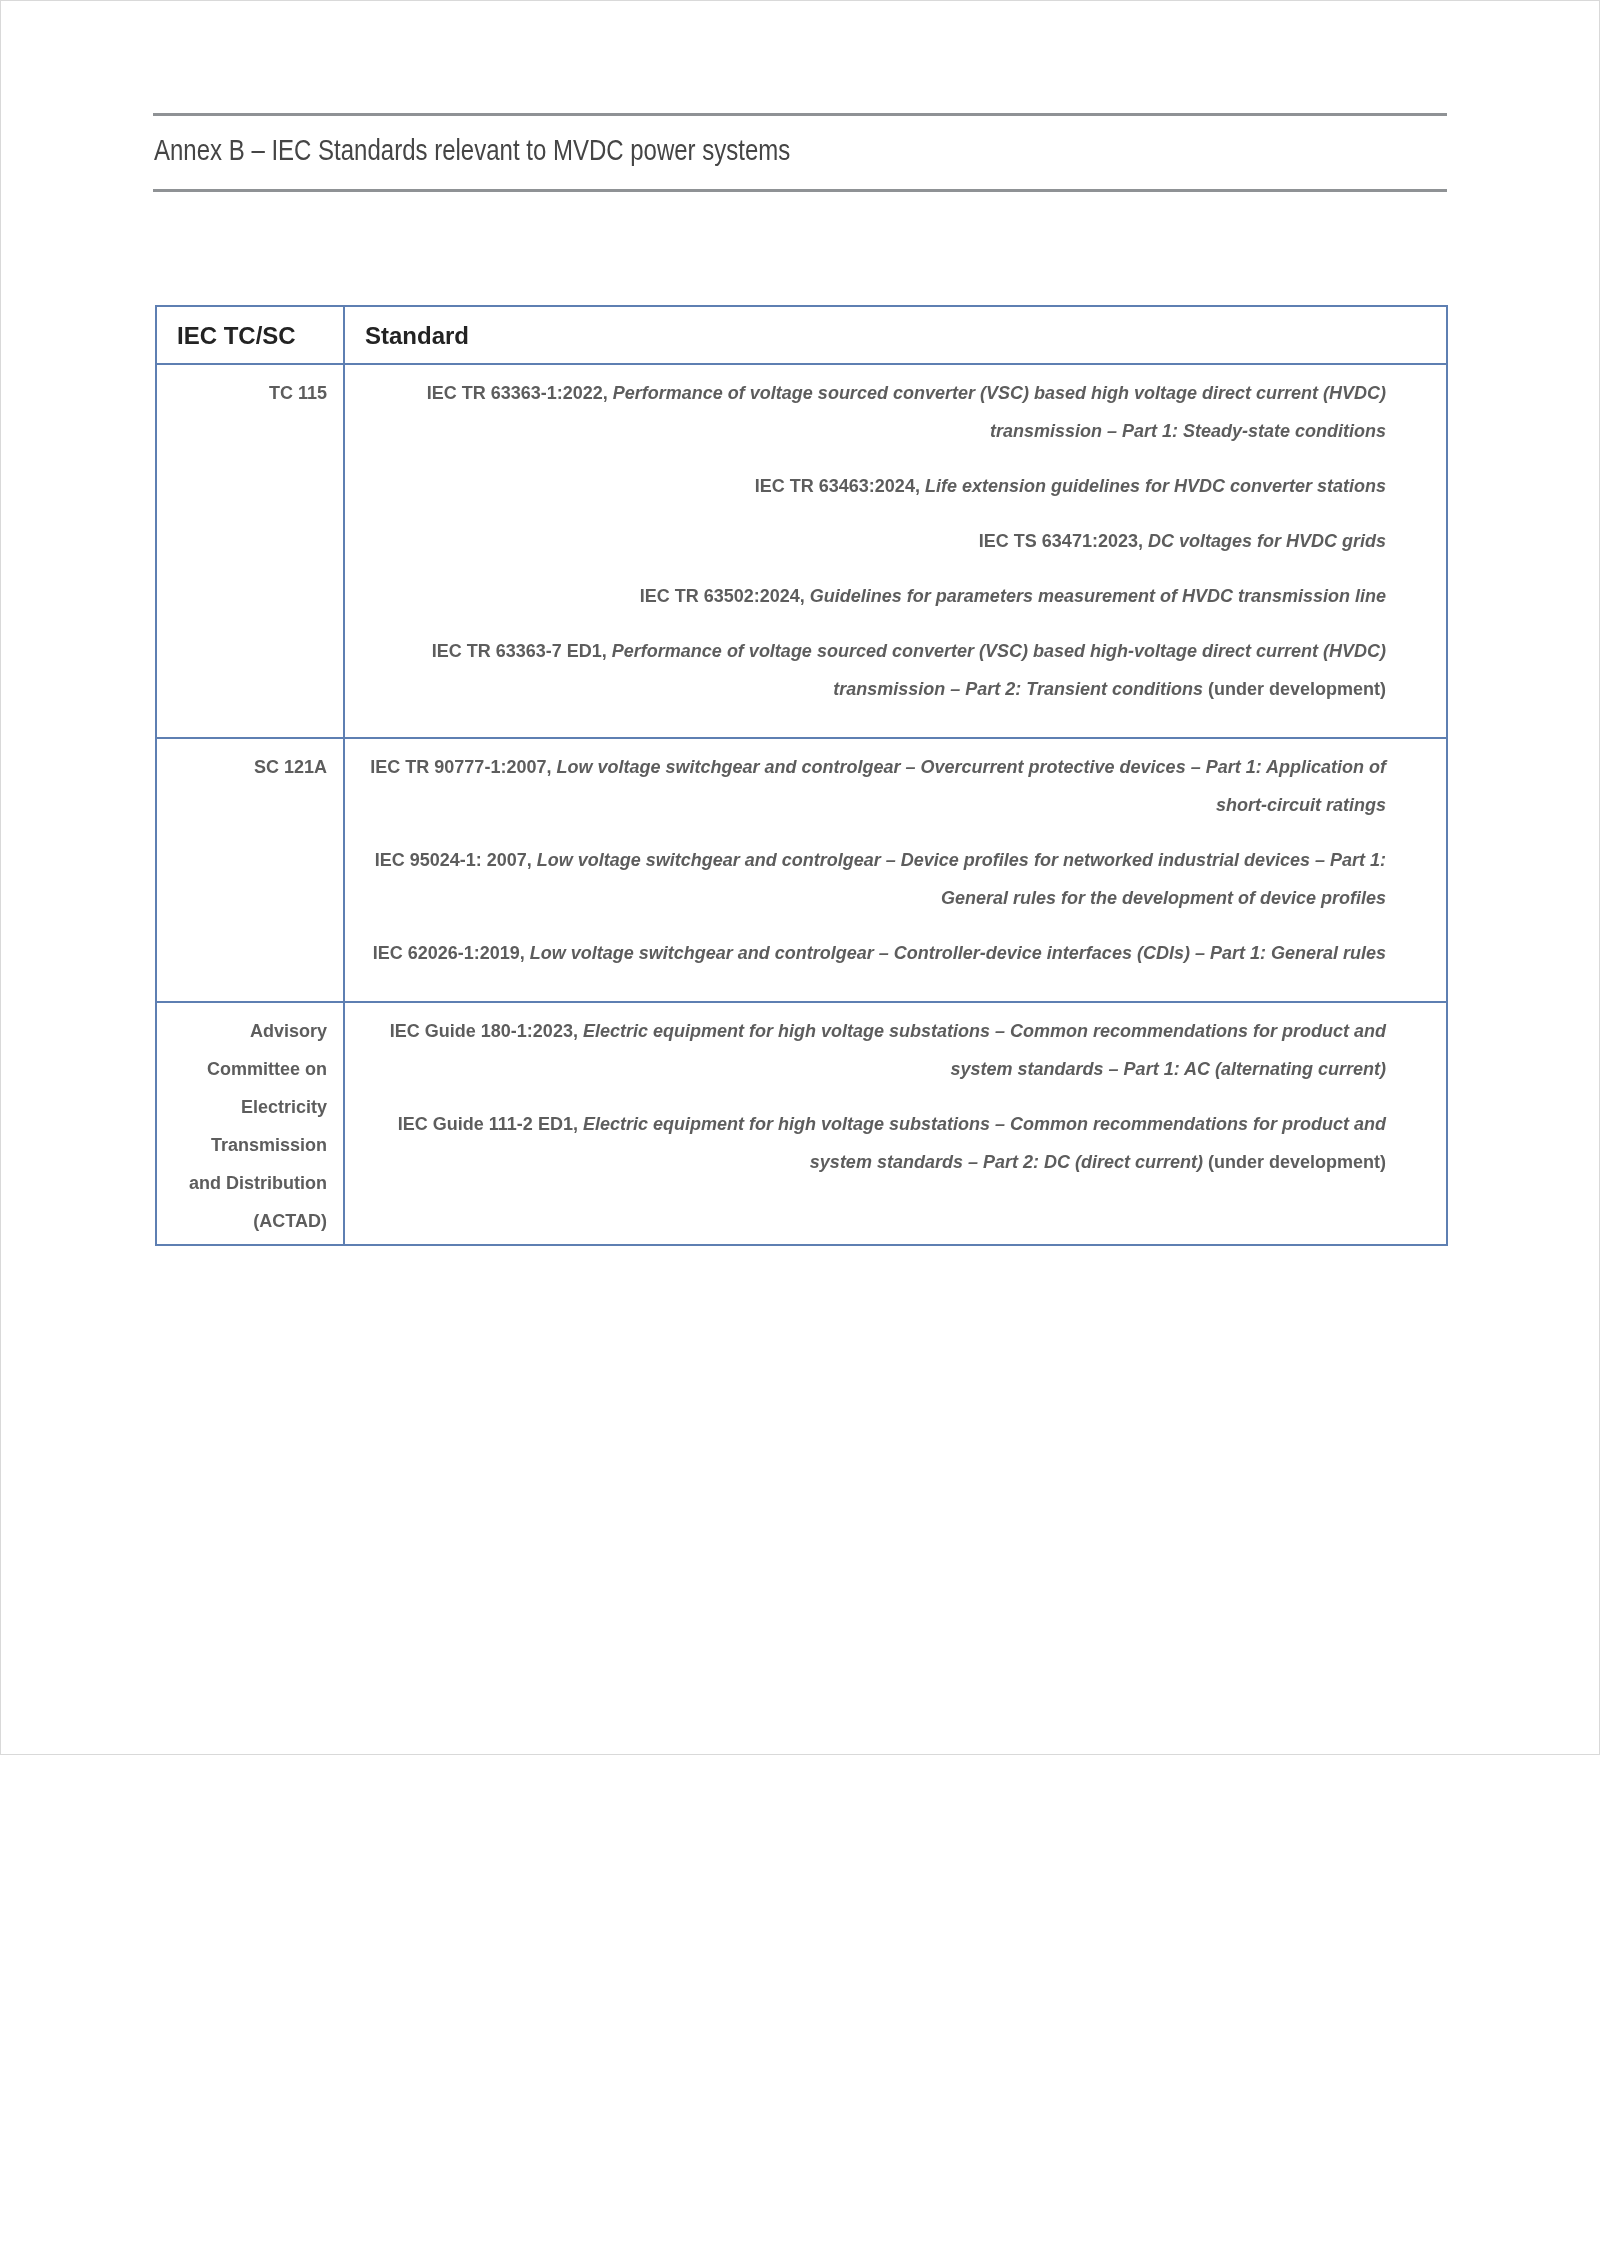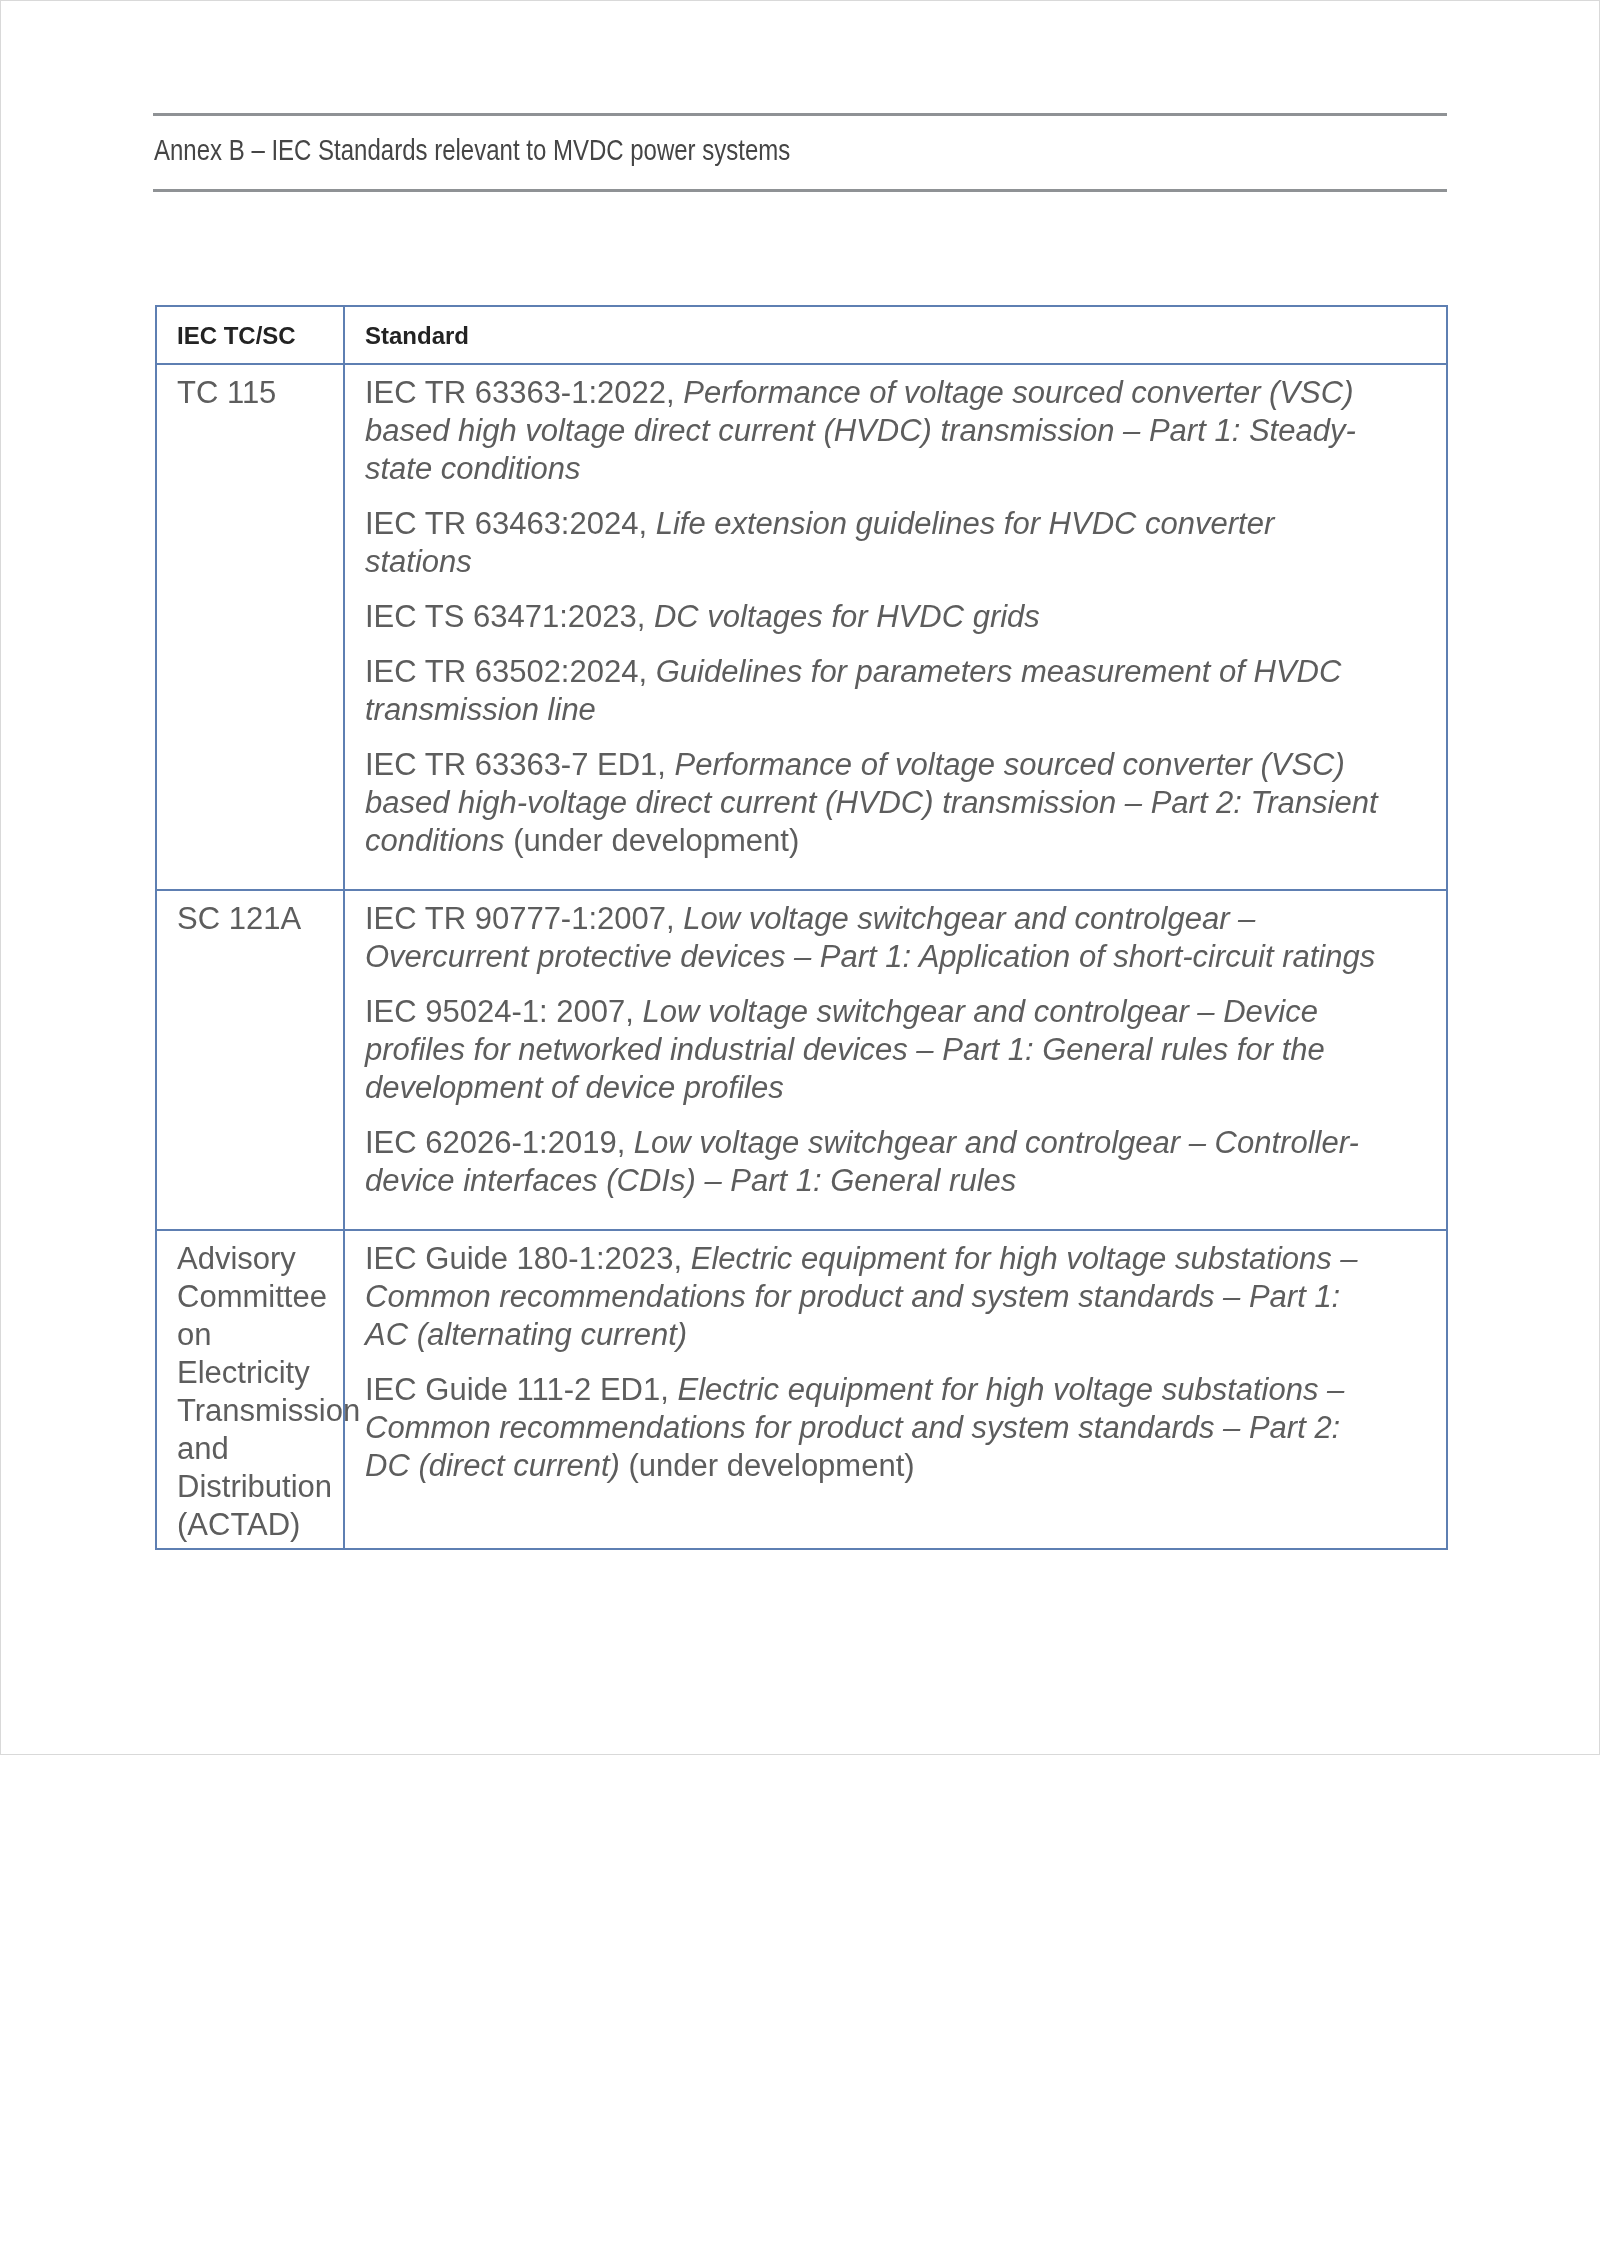--- a/index.html
+++ b/index.html
@@ -50,24 +50,25 @@
     text-align: left;
   }
   table.standards th {
     font-size: 24px;
     font-weight: bold;
     color: #232323;
     padding: 14px 16px 12px 20px;
     line-height: 30px;
   }
   table.standards td {
-    font-size: 31px;
-    font-weight: 400;
+    font-size: 18px;
+    font-weight: 700;
     color: #5d5d5d;
     line-height: 38px;
+    text-align: right;
   }
   td.committee-cell { padding: 9px 16px 4px 20px; }
   td.standards-cell { padding: 9px 60px 12px 20px; }
   p.standard { margin: 0 0 17px 0; }
   p.standard .ref { font-style: normal; }
   p.standard .title { font-style: italic; }
   p.standard .note { font-style: normal; }
   .page-number {
     position: absolute;
     top: 2174px;

